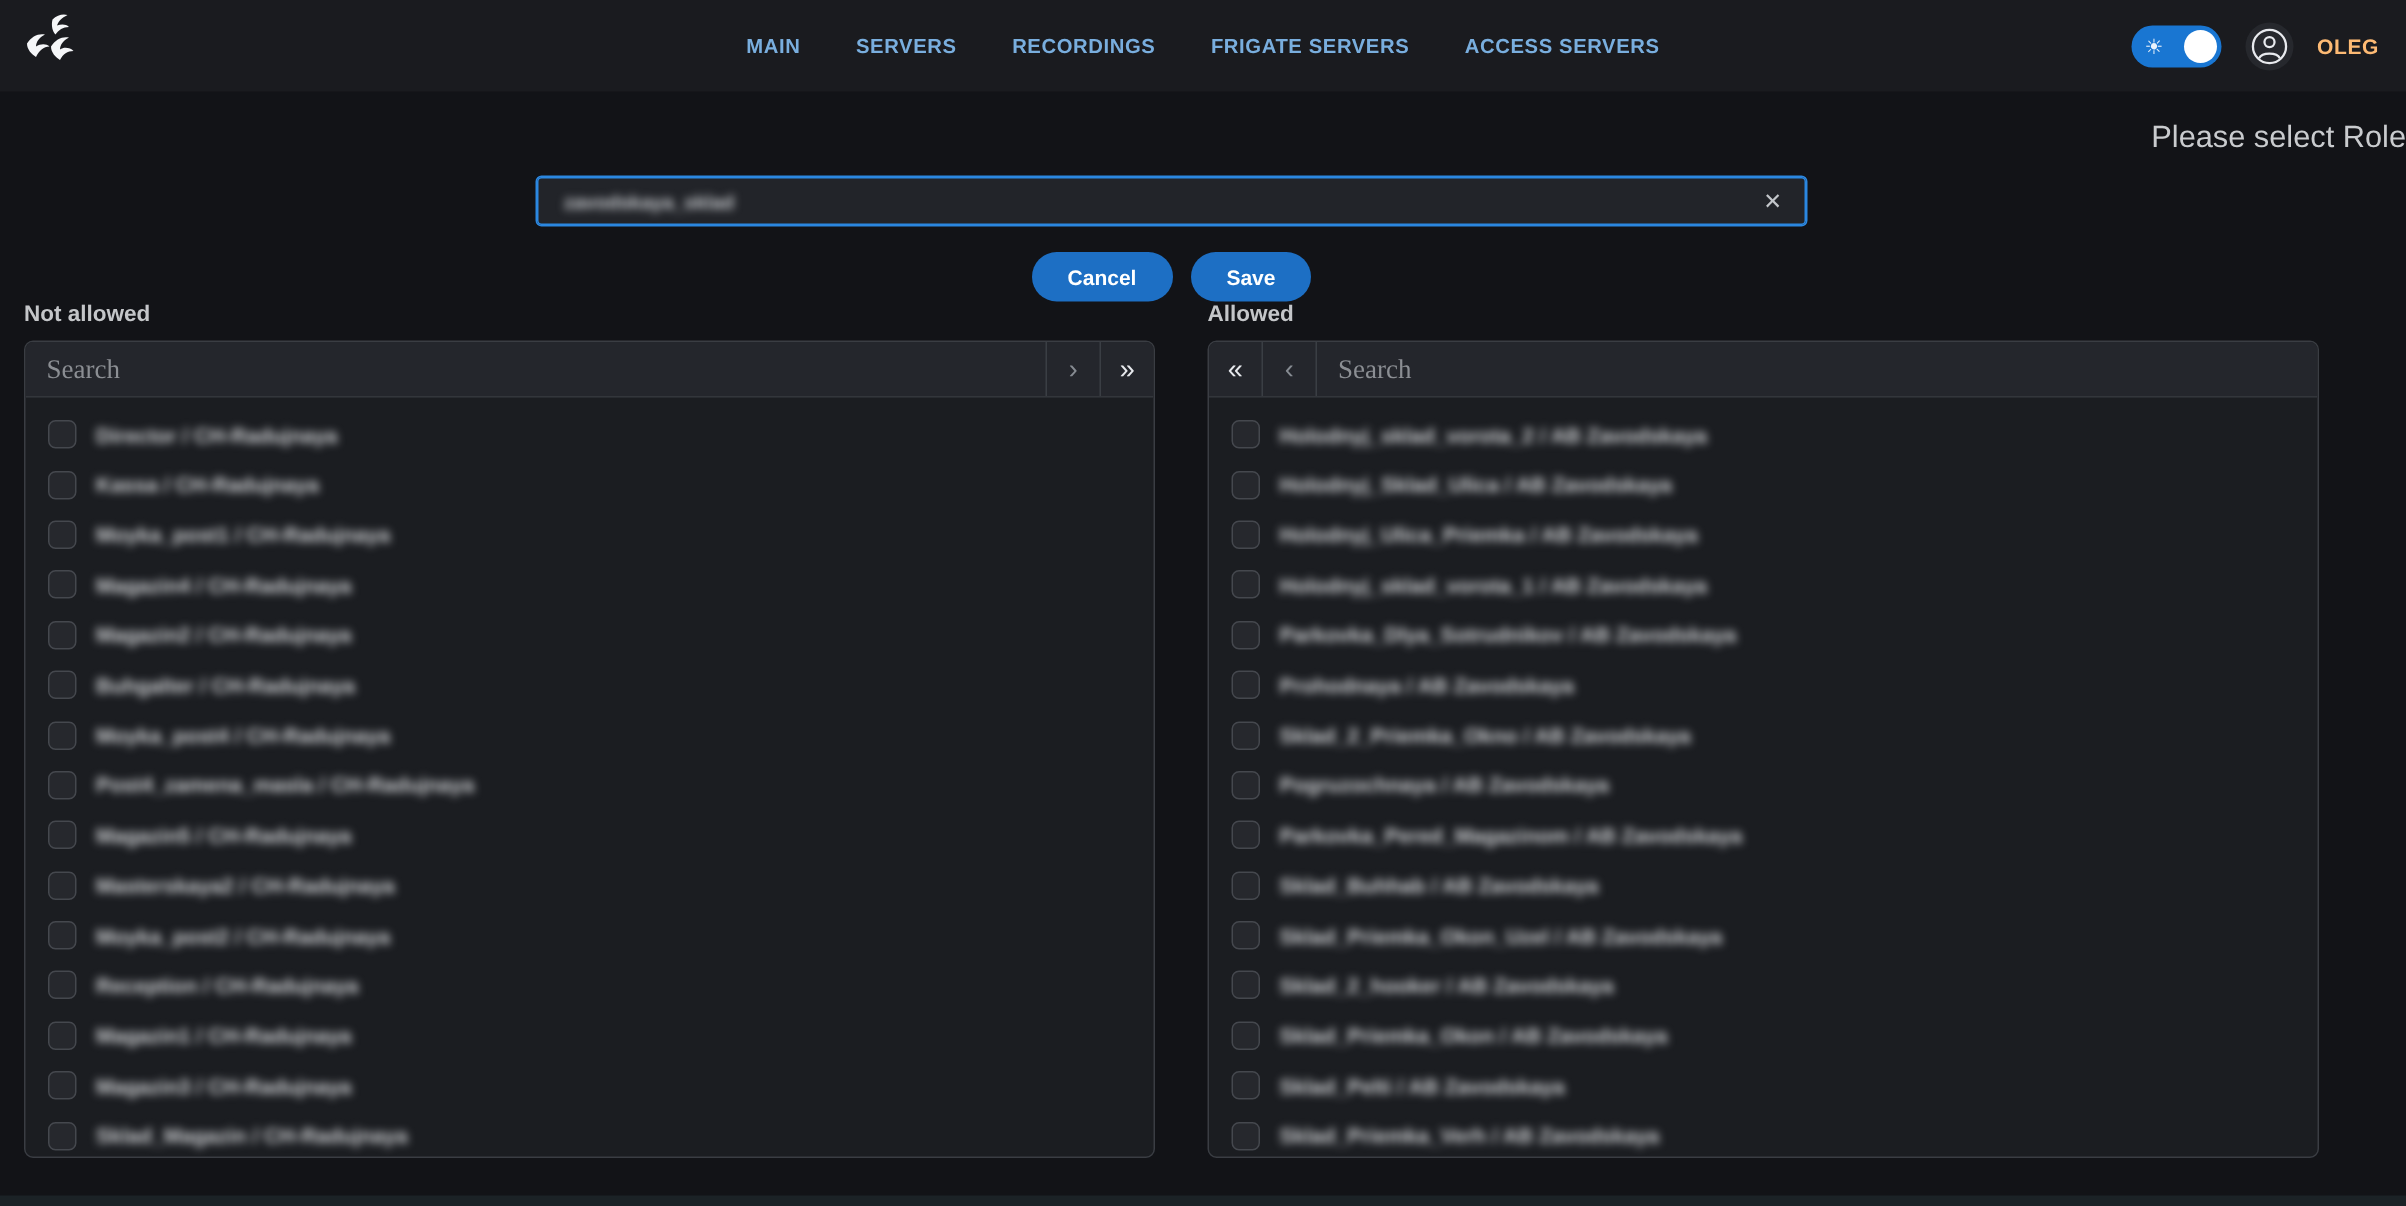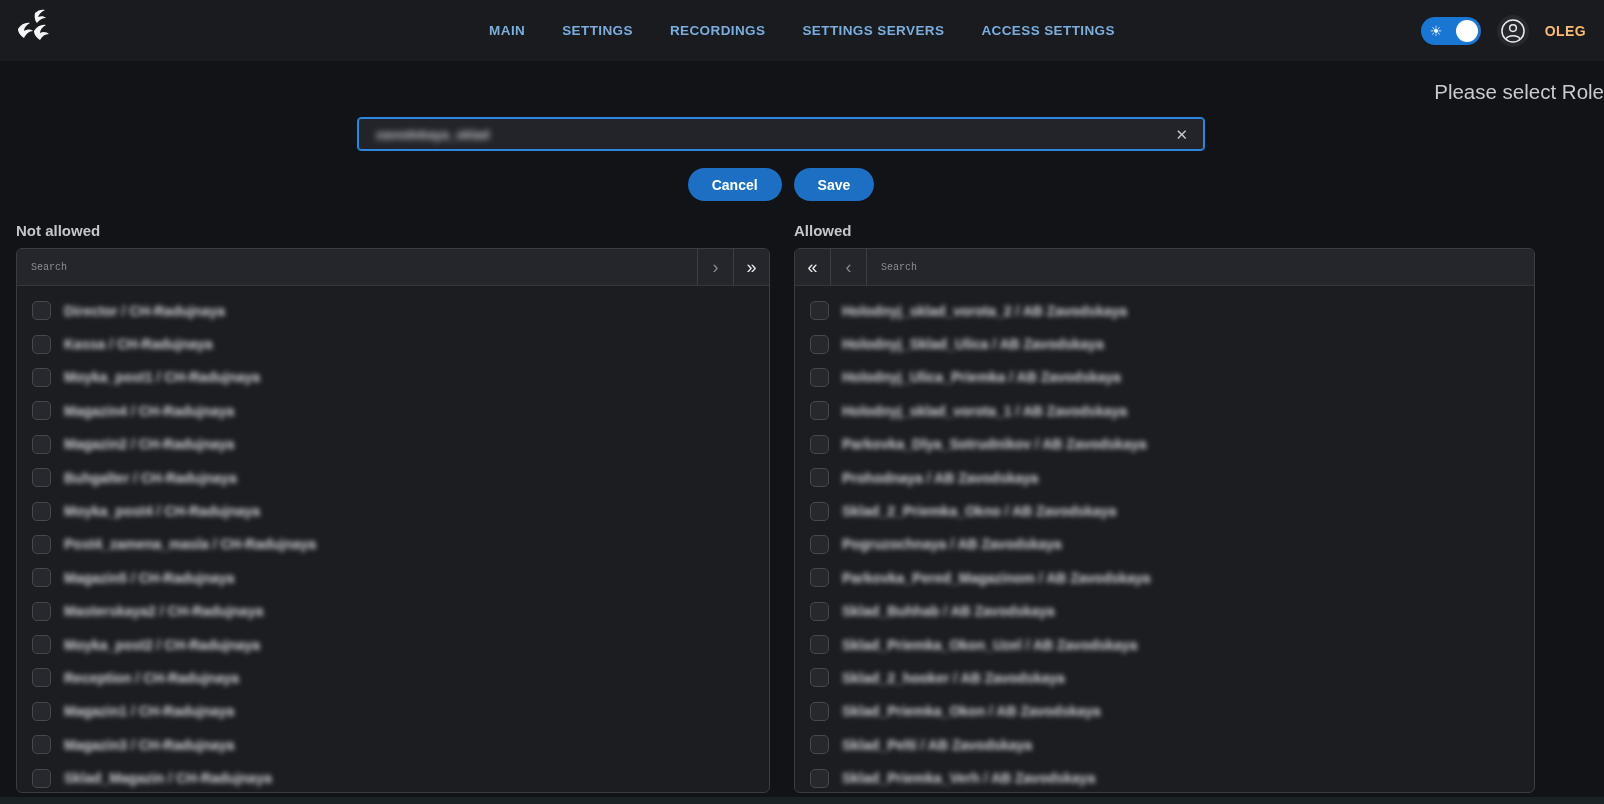--- a/index.html
+++ b/index.html
@@ -32,30 +32,30 @@
   .role-input .value { color:#c9ccd0; font-size:13px; font-weight:600;
                        filter:blur(3px); white-space:nowrap; }
   .role-input .clear { margin-left:auto; background:none; border:none; color:#c3c6ca;
                        font-size:15px; cursor:pointer; line-height:1; padding:2px 4px; }
   .btn-row { display:flex; justify-content:center; gap:12px; margin-top:17px; }
   .btn { border:none; border-radius:17px; background:#1d6fc4; color:#ffffff;
          font-size:14px; font-weight:bold; height:33px; padding:0 24px; cursor:pointer;
          font-family:"Liberation Sans", sans-serif; }
 
   
-  .columns { display:flex; gap:10px; padding-left:16px; margin-top:21px; }
+  .columns { display:flex; gap:21px; padding-left:16px; }
   .col-left { width:754px; } .col-right { width:755px;padding-left:14px; }
   .panel-title { color:#c4c6c9; font-size:15px; font-weight:bold; margin-bottom:9px; }
   .panel { height:545px; background:#1b1d21; border:1px solid #3a3d43; border-radius:6px;
            overflow:hidden; display:flex; flex-direction:column; }
   .search-row { height:37px; min-height:37px; background:#24262c; display:flex;
                 border-bottom:1px solid #33363b; }
   .search-input { flex:1; background:transparent; border:none; outline:none;
-                  color:#c9ccd0; font-size:10px; padding:0 14px;
-                  font-family:Liberation Mono, monospace; }
+                  color:#c9ccd0; font-size:18px; padding:0 14px;
+                  font-family:Liberation Serif, serif; }
   .search-input::placeholder { color:#8b8e93; }
   .cell-btn { width:36px; background:transparent; border:none; cursor:pointer;
               display:flex; align-items:center; justify-content:center;
               font-size:18px; line-height:1; }
   .cell-btn.left-border  { border-left:1px solid #3a3e44; }
   .cell-btn.right-border { border-right:1px solid #3a3e44; }
   .cell-btn.bright { color:#e8eaee; }
   .cell-btn.dim    { color:#868b92; }
 
   .list { padding-top:8px; overflow:hidden; }
@@ -74,24 +74,24 @@
   <div class="logo">
     <svg width="40" height="44" viewBox="0 0 40 44" fill="#f5f6f8">
       <path d="M21 4 C24 1 28 0 31 1 C27 3 25 5 24 8 C27 7 30 7 32 9 C28 9 25 11 23 14 C21 12 20 8 21 4 Z"></path>
       <path d="M4 20 C7 15 12 13 16 14 C12 16 10 19 10 22 C13 20 17 20 19 22 C15 22 12 25 10 29 C7 27 4 24 4 20 Z"></path>
       <path d="M20 22 C23 17 28 15 32 16 C28 18 26 21 26 24 C29 22 33 23 35 25 C31 25 28 27 26 31 C23 29 20 26 20 22 Z"></path>
     </svg>
   </div>
 
   <nav class="nav">
     <a>MAIN</a>
-    <a>SETTINGS</a>
+    <a>SERVERS</a>
     <a>RECORDINGS</a>
-    <a>SETTINGS SERVERS</a>
-    <a>ACCESS SETTINGS</a>
+    <a>FRIGATE SERVERS</a>
+    <a>ACCESS SERVERS</a>
   </nav>
 
   <div class="header-right">
     <div class="toggle">
       <span class="sun">☀</span>
       <span class="knob"></span>
     </div>
     <div class="avatar">
       <svg width="26" height="26" viewBox="0 0 24 24" fill="none" stroke="#e8eaee" stroke-width="1.4">
         <circle cx="12" cy="12" r="10.2"></circle>

